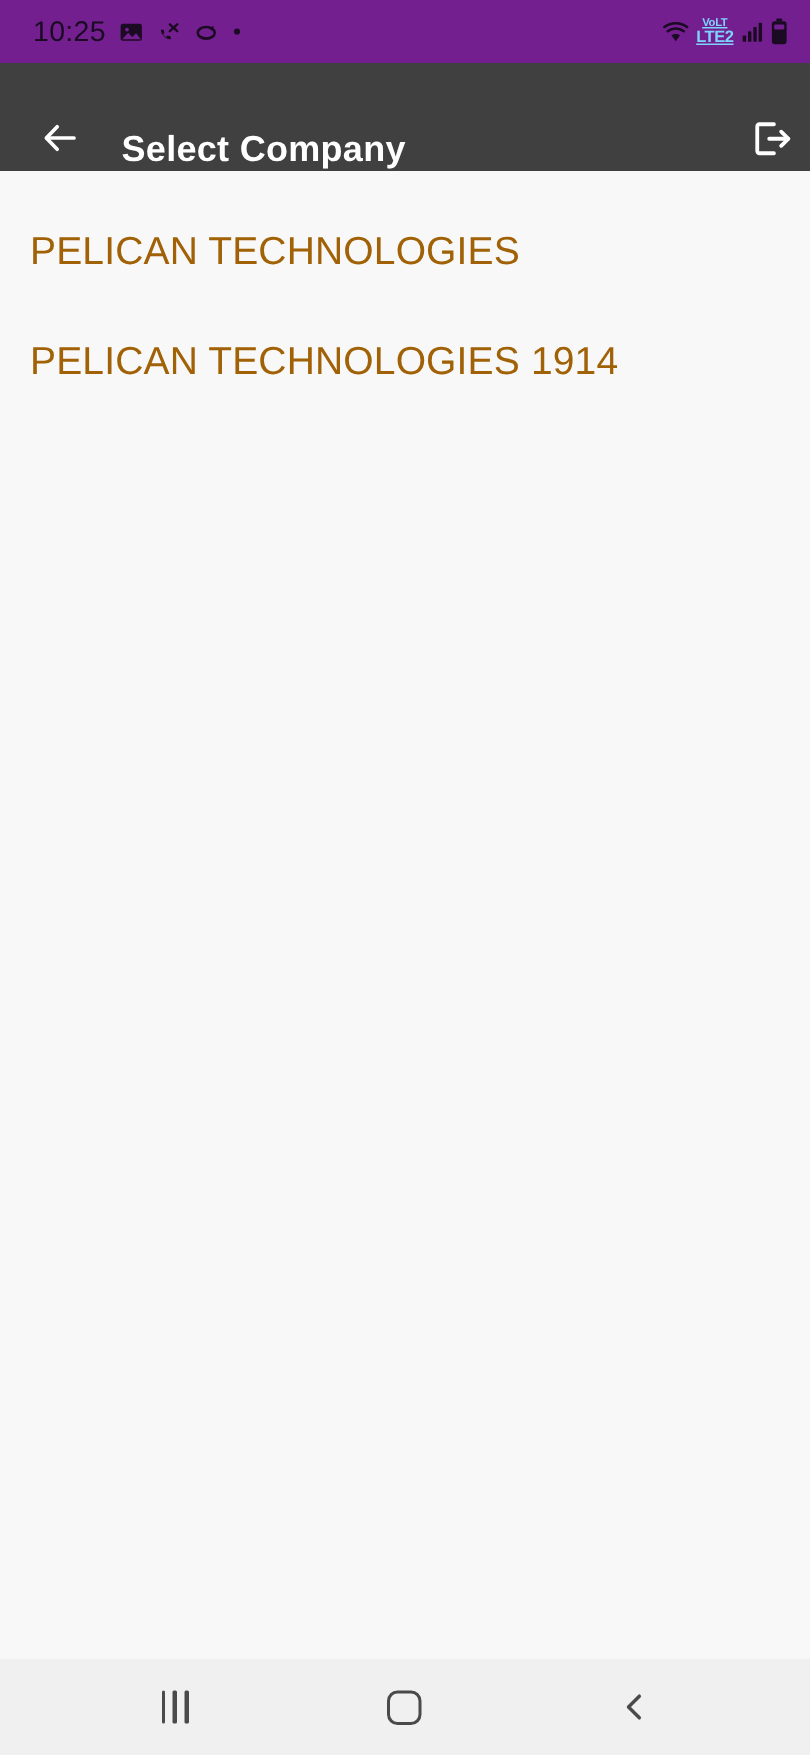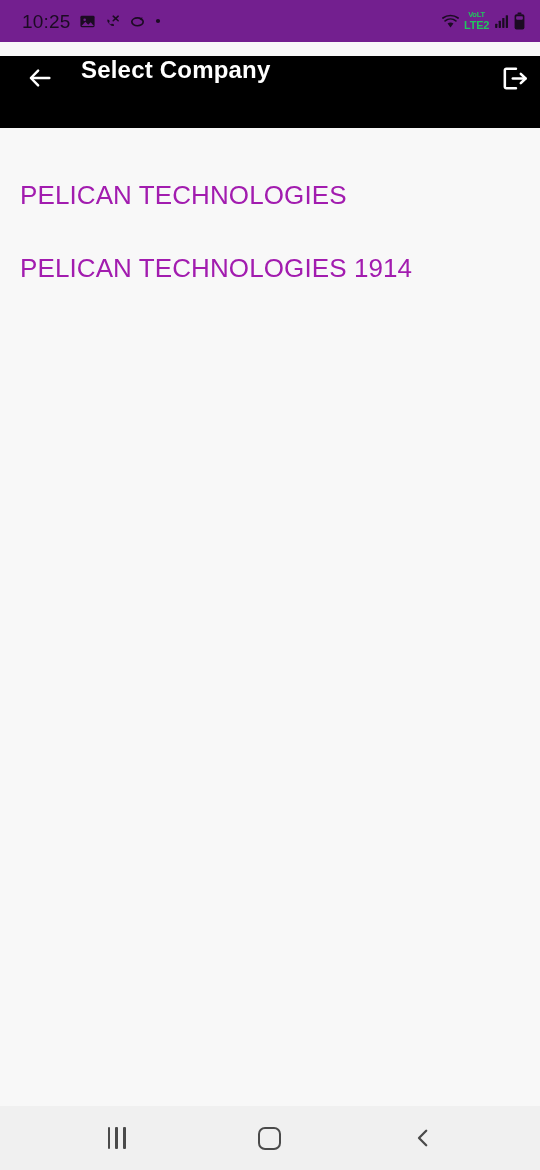--- a/index.html
+++ b/index.html
@@ -7,21 +7,20 @@
     width:540px; height:1170px;
     font-family:"Liberation Sans", sans-serif;
     background:#f8f8f8;
     overflow:hidden;
   }
   #phone {
     position:relative;
     width:540px; height:1170px;
     display:flex; flex-direction:column;
     background:#f8f8f8;
-    gap:14px;
   }
 
   
   .status-bar {
     height:42px;
     background:#731f8f;
     display:flex; align-items:center;
     padding:0 14px 0 22px;
     flex:0 0 42px;
   }
@@ -35,31 +34,32 @@
   }
   .status-right {
     margin-left:auto;
     display:flex; align-items:center; gap:3px;
   }
   .sicon { display:block; }
   .volte-stack {
     display:flex; flex-direction:column;
     align-items:center; justify-content:center;
     line-height:1;
-    color:#22c55e;
+    color:#7dd3fc;
     margin:0 1px;
+    text-decoration:underline;
   }
   .volte-stack .v1 { font-size:7.5px; font-weight:700; letter-spacing:-0.2px; }
   .volte-stack .v2 { font-size:11px; font-weight:700; letter-spacing:-0.3px; margin-top:1px; }
 
   
   .app-bar {
     height:72px;
-    background:#000000;
-    display:flex; align-items:flex-start;
+    background:#404040;
+    display:flex; align-items:flex-end;
     padding:0 4px 0 18px;
     flex:0 0 72px;
   }
   .appbar-btn {
     width:44px; height:44px;
     display:flex; align-items:center; justify-content:center;
     cursor:pointer;
     flex:0 0 auto;
   }
   .app-title {
@@ -79,21 +79,21 @@
     overflow:hidden;
     padding-top:17px;
   }
   .company-item {
     height:73px;
     display:flex; align-items:center;
     padding:0 20px;
     cursor:pointer;
   }
   .company-item .label {
-    color:#a21caf;
+    color:#a16207;
     font-size:26px;
     font-weight:400;
     letter-spacing:0.1px;
     white-space:nowrap;
     text-align:right;
   }
 
   
   .nav-bar {
     flex:0 0 64px;

